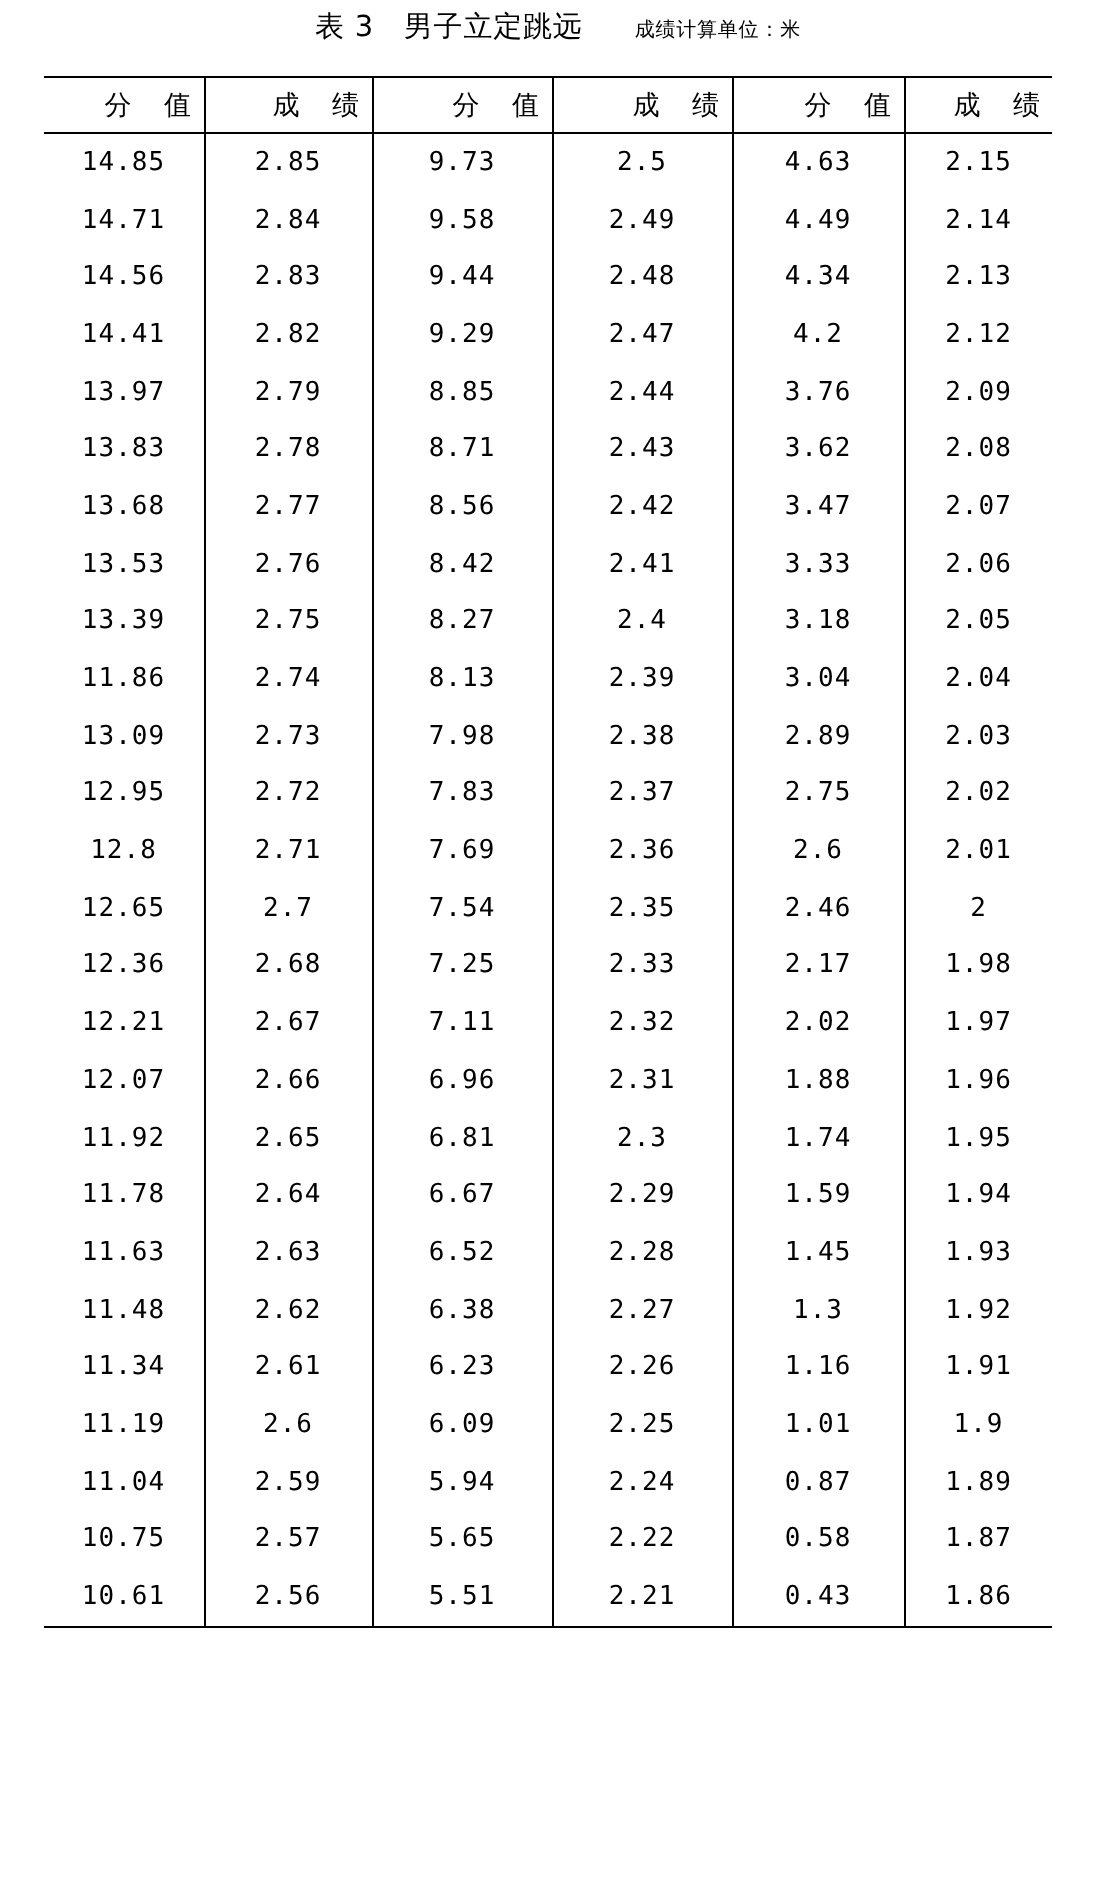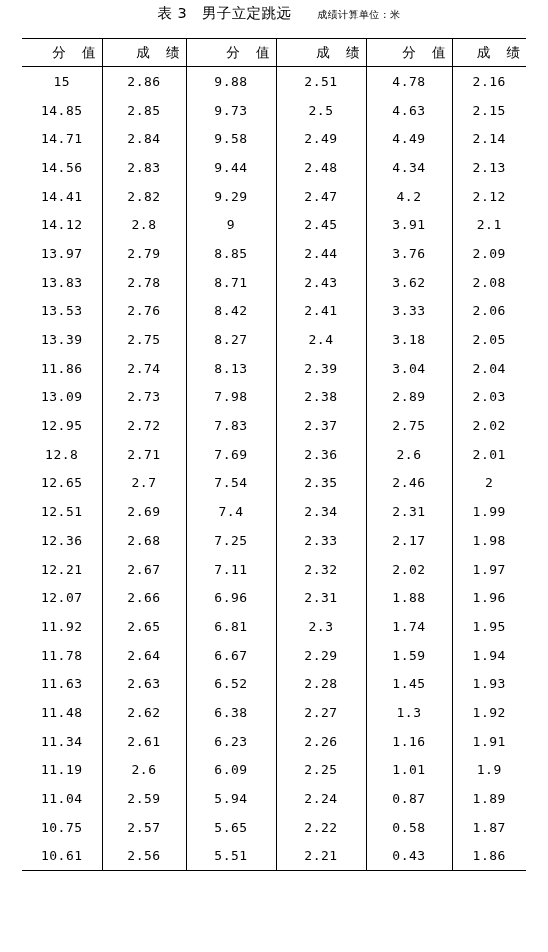--- a/index.html
+++ b/index.html
@@ -117,28 +117,20 @@
           <th><span class="hdr">分 值</span></th>
           <th class="vsep"><span class="hdr">成 绩</span></th>
           <th class="vsep"><span class="hdr">分 值</span></th>
           <th class="vsep"><span class="hdr">成 绩</span></th>
           <th class="vsep"><span class="hdr">分 值</span></th>
           <th class="vsep"><span class="hdr">成 绩</span></th>
         </tr>
       </thead>
       <tbody id="table-body">
           <tr>
-            <td>15</td>
-            <td class="vsep">2.86</td>
-            <td class="vsep">9.88</td>
-            <td class="vsep">2.51</td>
-            <td class="vsep">4.78</td>
-            <td class="vsep">2.16</td>
-          </tr>
-          <tr>
             <td>14.85</td>
             <td class="vsep">2.85</td>
             <td class="vsep">9.73</td>
             <td class="vsep">2.5</td>
             <td class="vsep">4.63</td>
             <td class="vsep">2.15</td>
           </tr>
           <tr>
             <td>14.71</td>
             <td class="vsep">2.84</td>
@@ -157,44 +149,44 @@
           </tr>
           <tr>
             <td>14.41</td>
             <td class="vsep">2.82</td>
             <td class="vsep">9.29</td>
             <td class="vsep">2.47</td>
             <td class="vsep">4.2</td>
             <td class="vsep">2.12</td>
           </tr>
           <tr>
-            <td>14.12</td>
-            <td class="vsep">2.8</td>
-            <td class="vsep">9</td>
-            <td class="vsep">2.45</td>
-            <td class="vsep">3.91</td>
-            <td class="vsep">2.1</td>
-          </tr>
-          <tr>
             <td>13.97</td>
             <td class="vsep">2.79</td>
             <td class="vsep">8.85</td>
             <td class="vsep">2.44</td>
             <td class="vsep">3.76</td>
             <td class="vsep">2.09</td>
           </tr>
           <tr>
             <td>13.83</td>
             <td class="vsep">2.78</td>
             <td class="vsep">8.71</td>
             <td class="vsep">2.43</td>
             <td class="vsep">3.62</td>
             <td class="vsep">2.08</td>
           </tr>
           <tr>
+            <td>13.68</td>
+            <td class="vsep">2.77</td>
+            <td class="vsep">8.56</td>
+            <td class="vsep">2.42</td>
+            <td class="vsep">3.47</td>
+            <td class="vsep">2.07</td>
+          </tr>
+          <tr>
             <td>13.53</td>
             <td class="vsep">2.76</td>
             <td class="vsep">8.42</td>
             <td class="vsep">2.41</td>
             <td class="vsep">3.33</td>
             <td class="vsep">2.06</td>
           </tr>
           <tr>
             <td>13.39</td>
             <td class="vsep">2.75</td>
@@ -237,28 +229,20 @@
           </tr>
           <tr>
             <td>12.65</td>
             <td class="vsep">2.7</td>
             <td class="vsep">7.54</td>
             <td class="vsep">2.35</td>
             <td class="vsep">2.46</td>
             <td class="vsep">2</td>
           </tr>
           <tr>
-            <td>12.51</td>
-            <td class="vsep">2.69</td>
-            <td class="vsep">7.4</td>
-            <td class="vsep">2.34</td>
-            <td class="vsep">2.31</td>
-            <td class="vsep">1.99</td>
-          </tr>
-          <tr>
             <td>12.36</td>
             <td class="vsep">2.68</td>
             <td class="vsep">7.25</td>
             <td class="vsep">2.33</td>
             <td class="vsep">2.17</td>
             <td class="vsep">1.98</td>
           </tr>
           <tr>
             <td>12.21</td>
             <td class="vsep">2.67</td>

